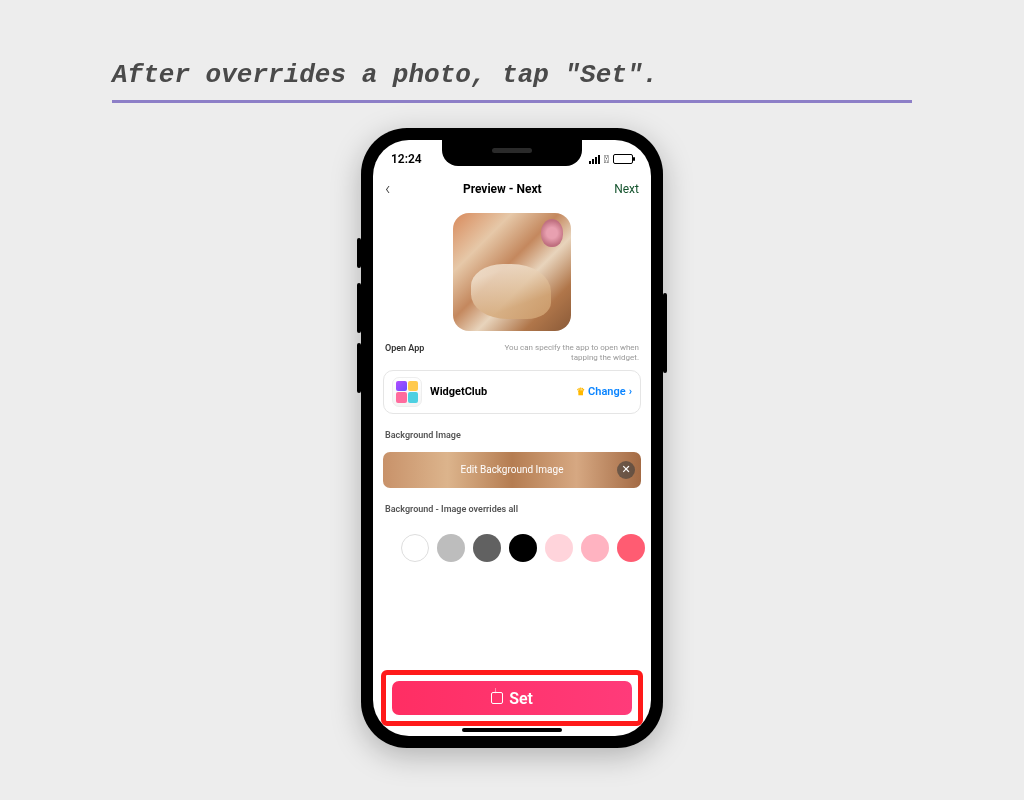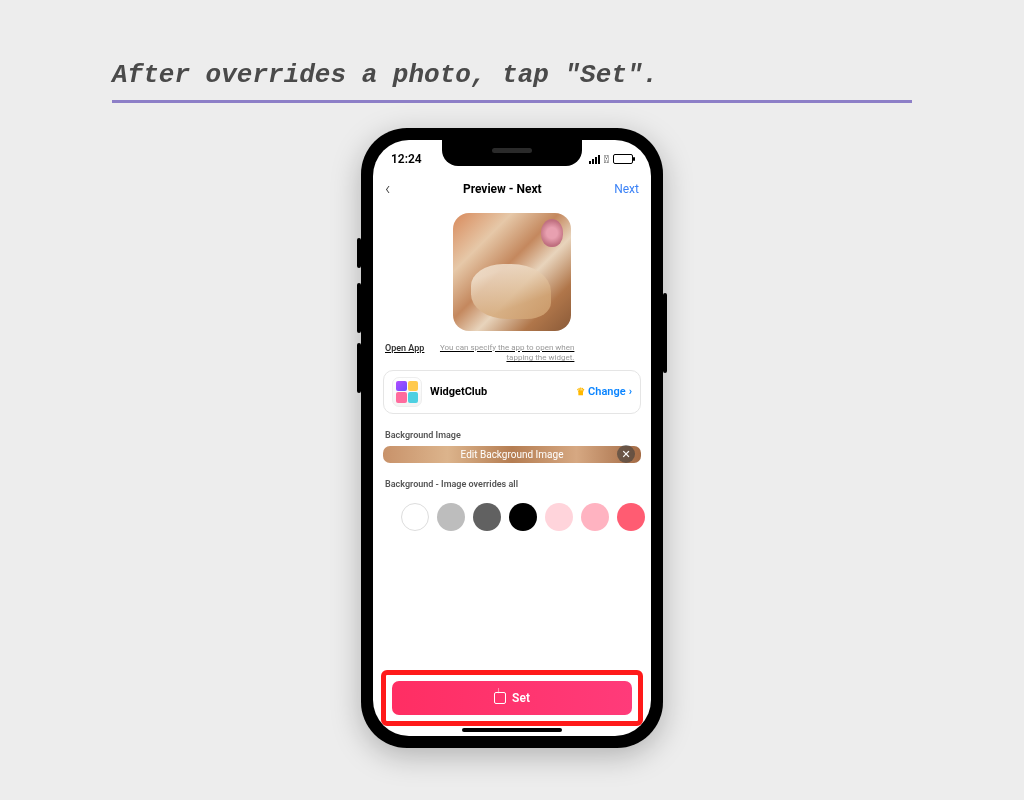--- a/index.html
+++ b/index.html
@@ -26,58 +26,58 @@
   .signal span { width: 2px; background: #000; }
   .signal span:nth-child(1){height:3px}.signal span:nth-child(2){height:5px}.signal span:nth-child(3){height:7px}.signal span:nth-child(4){height:9px}
   .wifi-icon { font-size: 11px; }
   .battery { width: 20px; height: 10px; border: 1px solid #000; border-radius: 2px; position: relative; }
   .battery::after { content:""; position:absolute; right:-3px; top:2px; width:2px; height:4px; background:#000; border-radius:1px; }
   .battery-fill { background:#000; height:100%; width:80%; border-radius:1px; }
 
   .navbar { display: flex; justify-content: space-between; align-items: center; padding: 8px 12px; font-size: 13px; }
   .nav-back { font-size: 18px; font-weight: 300; color: #333; }
   .nav-title { font-weight: 700; font-size: 12px; }
-  .nav-next { color: #3b82f6; font-size: 12px; }
+  .nav-next { color: #14532d; font-size: 12px; }
 
   .preview { width: 118px; height: 118px; border-radius: 16px; margin: 6px auto 10px; background: linear-gradient(135deg, #d88a5c 0%, #e6c8a8 25%, #c4885e 45%, #e8d4bc 60%, #b0764a 80%, #8a5a38 100%); position:relative; overflow:hidden; }
   .preview::before { content:""; position:absolute; top:6px; right:8px; width:22px; height:28px; background:radial-gradient(circle, #e8a0b0 30%, #c07080 70%); border-radius:50% 50% 45% 45%; }
   .preview::after { content:""; position:absolute; bottom:12px; left:18px; width:80px; height:55px; background:linear-gradient(160deg,#f2e4d2 20%,#d4a878 70%); border-radius:40% 50% 30% 45%; opacity:.8; }
 
-  .row-label { display:flex; align-items:flex-start; padding: 2px 12px 6px; font-size: 9px; text-decoration: underline; }
+  .row-label { display:flex; justify-content:space-between; align-items:flex-start; padding: 2px 12px 6px; font-size: 9px; }
   .row-label .left { font-weight:600; color:#333; }
   .row-label .right { color:#999; text-align:right; font-size:8px; max-width:150px; line-height:1.3; }
 
   .card { margin: 0 10px; border: 1px solid #e5e5e5; border-radius: 10px; padding: 6px 8px; display:flex; align-items:center; gap:8px; }
   .app-icon { width: 30px; height: 30px; border-radius: 7px; background: linear-gradient(180deg,#fff,#f4f4f4); border:1px solid #eee; display:grid; grid-template-columns:1fr 1fr; grid-template-rows:1fr 1fr; gap:1px; padding:3px; }
   .app-icon span:nth-child(1){background:linear-gradient(135deg,#b34dff,#6a4dff);border-radius:2px}
   .app-icon span:nth-child(2){background:#ffc94d;border-radius:2px}
   .app-icon span:nth-child(3){background:#ff6b9d;border-radius:2px}
   .app-icon span:nth-child(4){background:#4dd0e1;border-radius:2px; position:relative;}
   .app-name { font-size:11px; font-weight:700; flex:1; }
   .change { color:#0a84ff; font-size:11px; font-weight:600; display:flex; align-items:center; gap:3px; }
   .crown { color:#ffb800; font-size:10px; }
   .chev { color:#0a84ff; font-weight:700; }
 
-  .section-label { font-size:9px; color:#555; font-weight:600; padding: 16px 12px 6px; }
+  .section-label { font-size:9px; color:#555; font-weight:600; padding: 16px 12px 12px; }
 
-  .bgimg-bar { margin: 0 10px; height: 17px; border-radius: 7px; background: linear-gradient(90deg,#c8926a,#dcb48c,#b57d52,#d6a882,#a36a44); display:flex; align-items:center; justify-content:center; position:relative; color:#fff; font-size:10px; }
+  .bgimg-bar { margin: 0 10px; height: 36px; border-radius: 7px; background: linear-gradient(90deg,#c8926a,#dcb48c,#b57d52,#d6a882,#a36a44); display:flex; align-items:center; justify-content:center; position:relative; color:#fff; font-size:10px; }
   .bgimg-bar .close { position:absolute; right:6px; width:18px; height:18px; border-radius:50%; background:rgba(60,60,60,.6); display:flex; align-items:center; justify-content:center; font-size:11px; }
 
   .swatches { display:flex; gap:8px; padding: 8px 0 0 28px; overflow:hidden; }
   .sw { width: 28px; height: 28px; border-radius: 50%; flex:none; }
   .sw-white { background:#fff; border:1px solid #ddd; }
   .sw-lg { background:#bdbdbd; }
   .sw-dg { background:#616161; }
   .sw-bl { background:#000; }
   .sw-lp { background:#ffd4db; }
   .sw-pk { background:#ffb3c1; }
   .sw-rd { background:#ff5c72; }
 
   .highlight-box { position:absolute; bottom:10px; left:8px; right:8px; height:56px; border:5px solid #ff1a1a; border-radius:6px; display:flex; align-items:center; justify-content:center; padding:6px; }
-  .set-btn { width:100%; height:100%; background:linear-gradient(90deg,#ff2e63,#ff3b7a); border-radius:7px; color:#fff; font-size:12px; font-weight:600; display:flex; align-items:center; justify-content:center; gap:6px; }
+  .set-btn { width:100%; height:100%; background:linear-gradient(90deg,#ff2e63,#ff3b7a); border-radius:7px; color:#fff; font-size:16px; font-weight:600; display:flex; align-items:center; justify-content:center; gap:6px; }
   .set-icon { width:12px; height:12px; border:1.5px solid #fff; border-radius:2px; position:relative; }
   .set-icon::before { content:"↓"; position:absolute; top:-8px; left:1px; font-size:9px; }
 
   .home-ind { position:absolute; bottom:4px; left:50%; transform:translateX(-50%); width:100px; height:4px; background:#000; border-radius:3px; }
 </style>
 </head>
 <body>
 
 <h1 class="heading">After overrides a photo, tap "Set".</h1>
 <div class="underline"></div>

